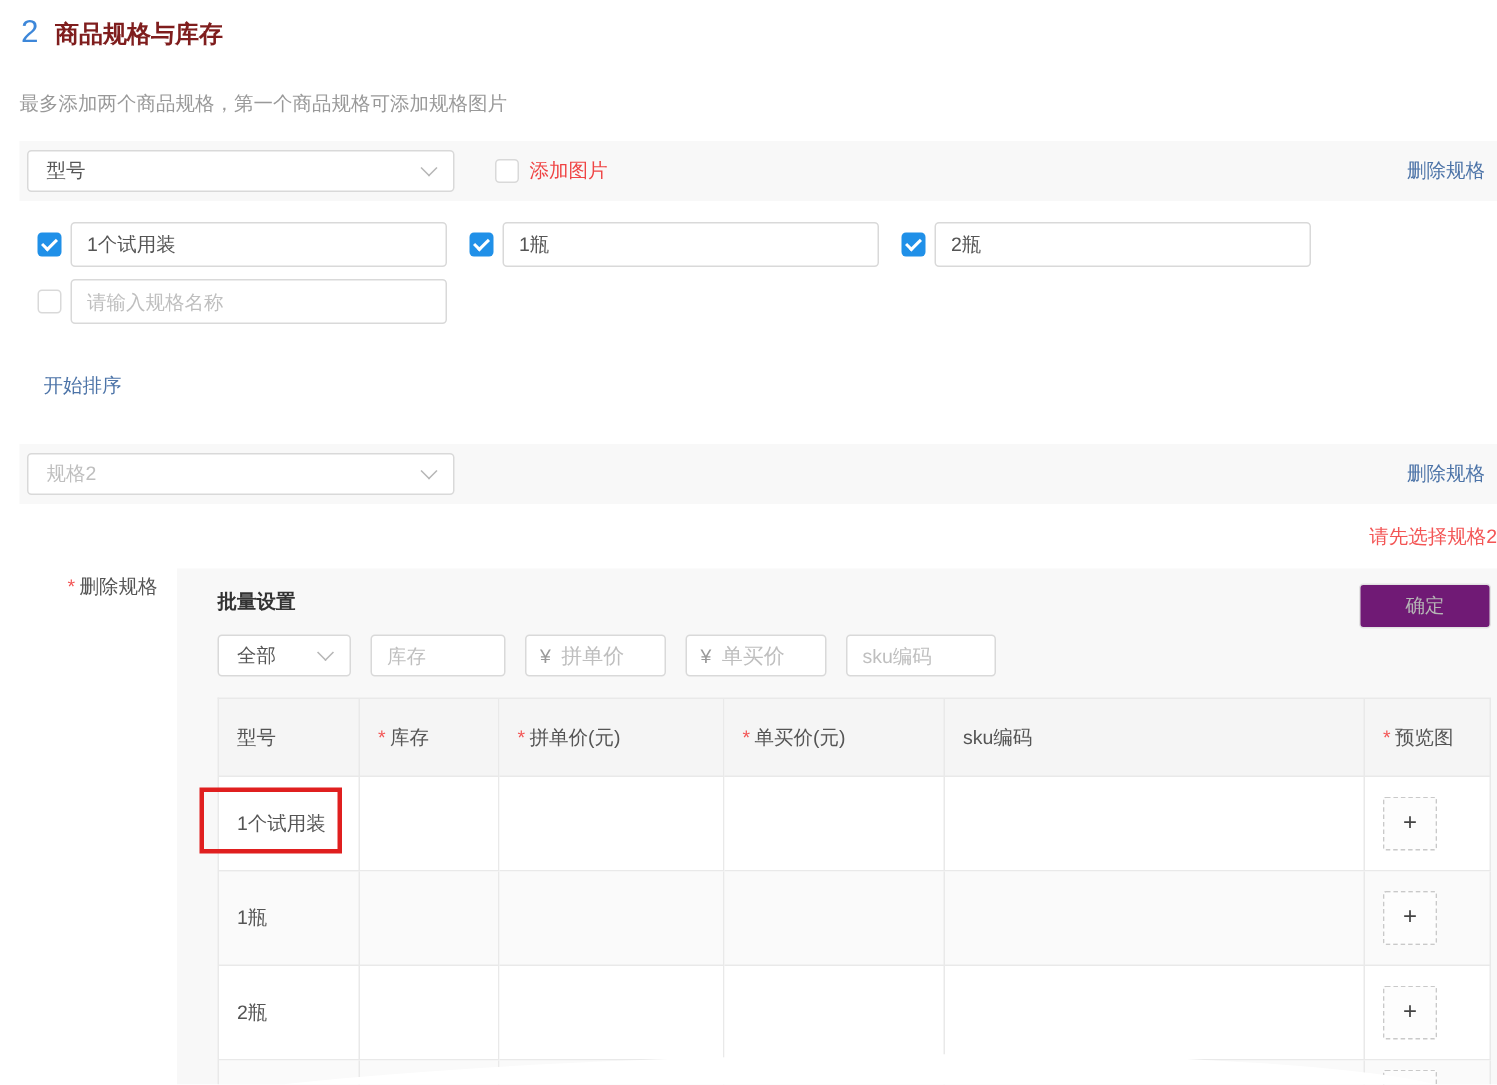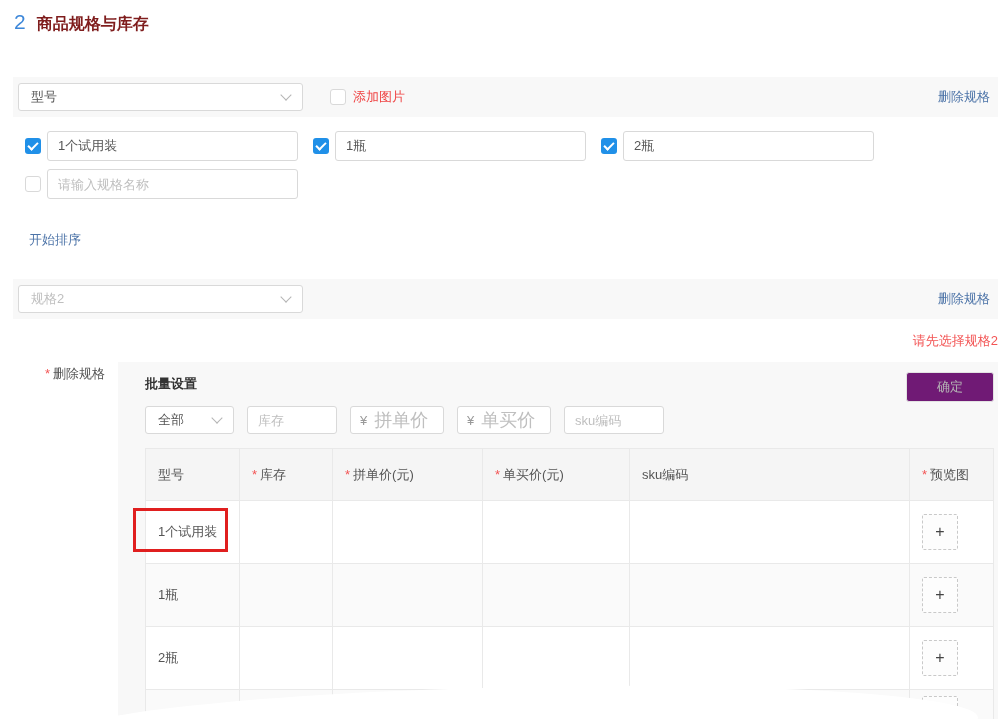--- a/index.html
+++ b/index.html
@@ -57,21 +57,21 @@
   .batch-hint { font-size: 13px; color: #999; margin-left: 14px; }
   .confirm-btn { position: absolute; top: 10px; right: 4px; width: 88px; height: 30px; background: #701a75;
                  border: 1px solid #e3e3e3; border-radius: 3px; color: #b5b5b5; font-size: 13px; cursor: not-allowed; }
   .batch-filters { display: flex; align-items: flex-start; margin-top: 13px; }
   .filter-select { width: 89px; height: 28px; }
   .batch-filters > * { margin-right: 13px; }
   .filter-input { width: 90px; height: 28px; }
   .money-input { display: flex; align-items: center; width: 94px; height: 28px; background: #fff;
                  border: 1px solid #d9d9d9; border-radius: 3px; padding: 0 9px; }
   .money-input .yen { color: #999; font-size: 13px; margin-right: 7px; }
-  .money-input input { border: none; outline: none; width: 100%; font-size: 18px; color: #7f1d1d; background: transparent; }
+  .money-input input { border: none; outline: none; width: 100%; font-size: 14px; color: #7f1d1d; background: transparent; }
   .money-input input::placeholder { color: #bfbfbf; }
   .sku-input { width: 100px; }
 
   
   .sku-table { width: 849px; margin-top: 14px; border-left: 1px solid #e9e9e9; border-top: 1px solid #e9e9e9; }
   .t-row { display: grid; grid-template-columns: 94px 93px 150px 147px 280px 1fr; }
   .t-cell { border-right: 1px solid #e9e9e9; border-bottom: 1px solid #e9e9e9; padding-left: 12px;
             display: flex; align-items: center; font-size: 13px; color: #555; background: #fff; }
   .t-head .t-cell { height: 52px; background: #f5f5f5; }
   .t-body .t-cell { height: 63px; }
@@ -92,20 +92,21 @@
 
 <div class="page">
 
   <div class="page-header">
     <span class="step-num">2</span>
     <span class="page-title">商品规格与库存</span>
   </div>
 
   <div class="form-row">
     <div class="form-content">
+      <div class="hint-text">最多添加两个商品规格，第一个商品规格可添加规格图片</div>
 
       
       <div class="band">
         <div class="select">
           <span class="sel-text">型号</span>
           <span class="chev"></span>
         </div>
         <label class="inline-check">
           <span class="cb unchecked"></span>
           <span>添加图片</span>

